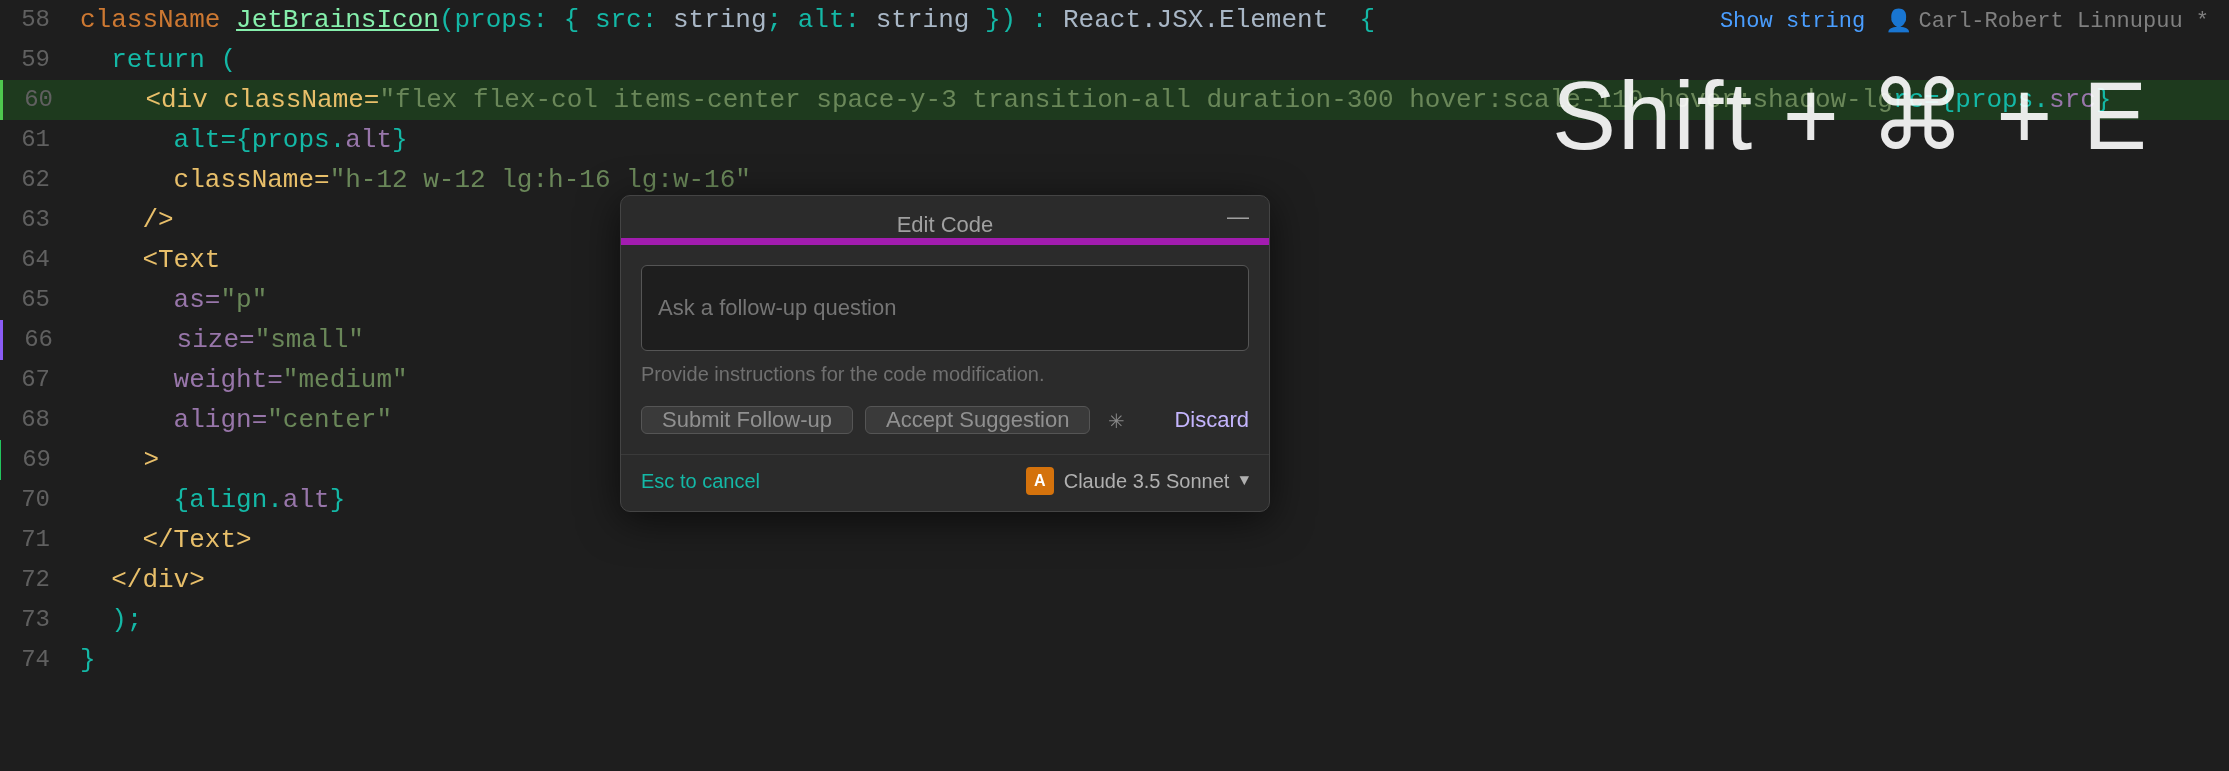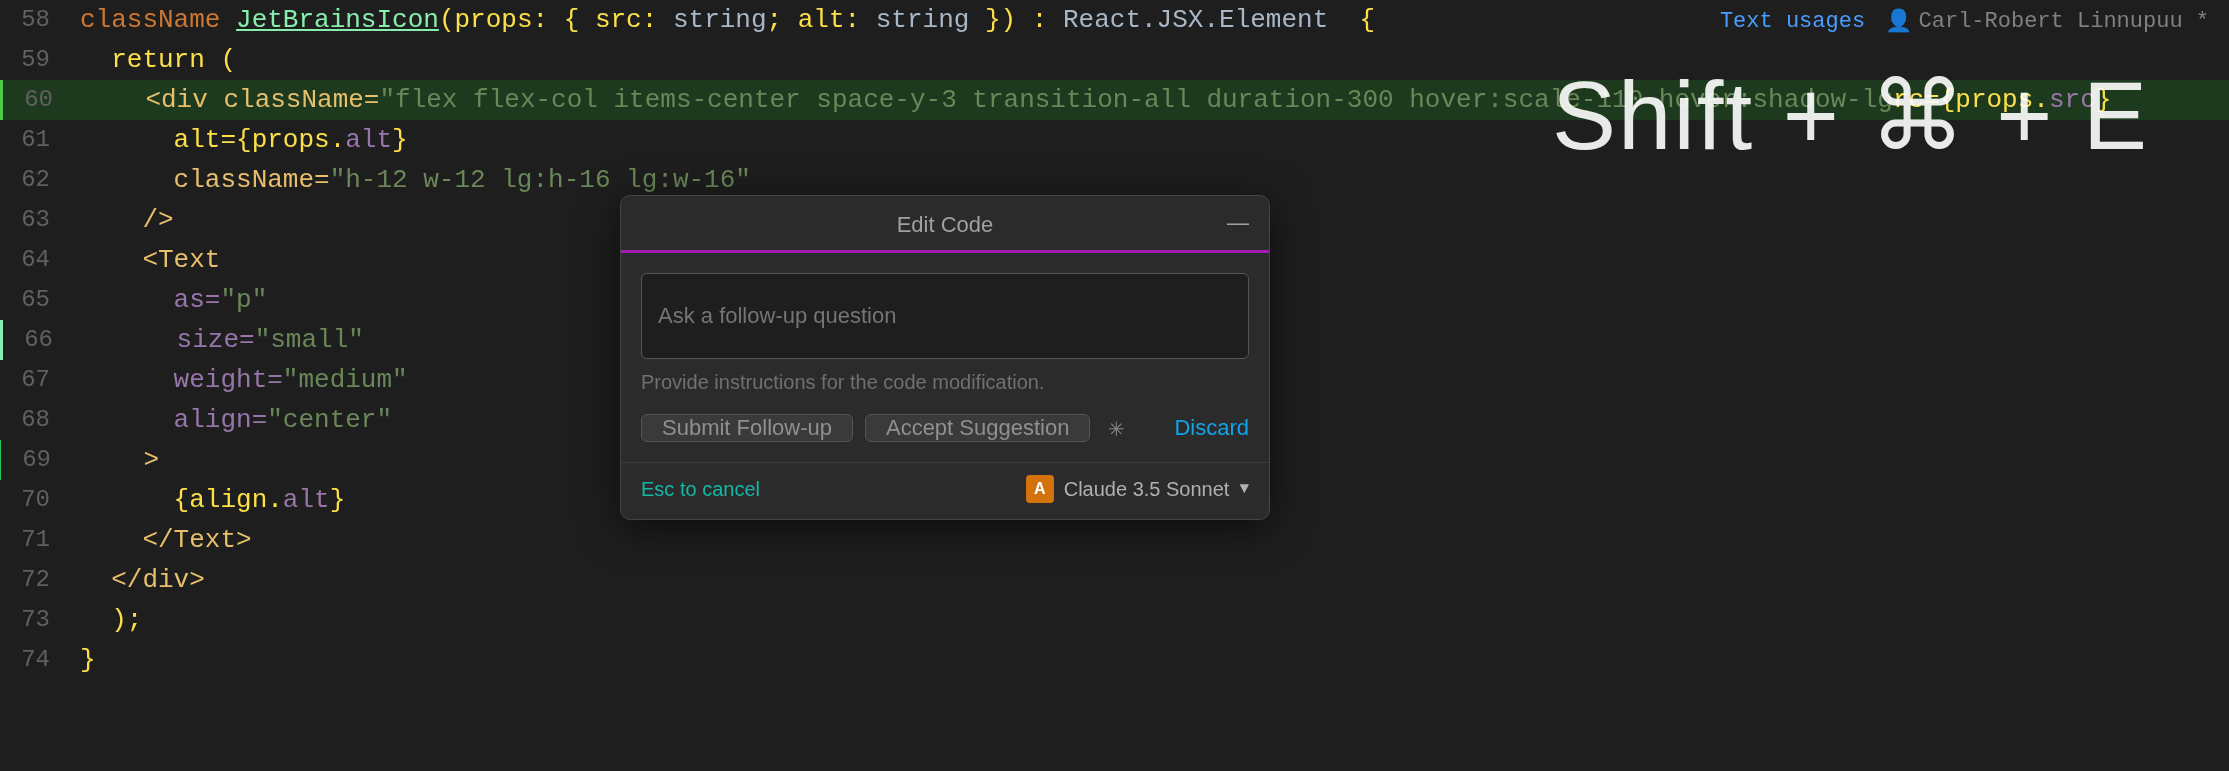--- a/index.html
+++ b/index.html
@@ -47,33 +47,33 @@
       white-space: pre;
       padding-left: 10px;
     }
 
     .line-60 {
       background-color: #1e3a1e;
       border-left: 3px solid #4ec94e;
     }
 
     .line-66 {
-      border-left: 3px solid #86efac;
+      border-left: 3px solid #8b5cf6;
     }
 
     .line-69 {
       border-left: 1px solid #22c55e;
     }
 
     
     .kw { color: #cc7832; } 
     .fn { color: #86efac; text-decoration: underline; } 
     .type { color: #a9b7c6; } 
     .str { color: #6a8759; } 
-    .plain { color: #fde047; }
+    .plain { color: #14b8a6; }
     .tag { color: #e8bf6a; } 
     .attr { color: #9876aa; } 
     .attr-str { color: #6a8759; }
     .prop { color: #9876aa; }
 
     
     .info-bar {
       position: absolute;
       top: 0;
       right: 0;
@@ -130,23 +130,23 @@
       border-radius: 10px;
       border: 1px solid #444;
       box-shadow: 0 8px 40px rgba(0,0,0,0.6);
       pointer-events: all;
     }
 
     .modal-header {
       display: flex;
       align-items: center;
       justify-content: center;
-      padding: 16px 20px 12px;
+      padding: 16px 20px 0;
       position: relative;
-      border-bottom: 3px solid #a21caf;
+      border-bottom: 7px solid #a21caf;
     }
 
     .modal-title {
       color: #a0a0a0;
       font-family: -apple-system, BlinkMacSystemFont, 'Segoe UI', sans-serif;
       font-size: 22px;
       font-weight: 500;
     }
 
     .modal-close {
@@ -209,21 +209,21 @@
       display: inline-flex;
       align-items: center;
       justify-content: center;
       color: #808080;
       font-size: 24px;
     }
 
     .btn-discard {
       background: none;
       border: none;
-      color: #0ea5e9;
+      color: #c4b5fd;
       font-family: -apple-system, BlinkMacSystemFont, 'Segoe UI', sans-serif;
       font-size: 22px;
       cursor: pointer;
       margin-left: auto;
     }
 
     .modal-footer {
       display: flex;
       align-items: center;
       justify-content: space-between;
@@ -350,21 +350,21 @@
         <span class="line-number">73</span>
         <span class="line-content"><span class="plain">  );</span></span>
       </div>
       <div class="code-line ">
         <span class="line-number">74</span>
         <span class="line-content"><span class="plain">}</span></span>
       </div>
     </div>
 
   <div class="info-bar">
-    <span class="show-usages">Text usages</span>
+    <span class="show-usages">Show string</span>
     <span class="author">
       <span>👤</span>
       <span>Carl-Robert Linnupuu *</span>
     </span>
   </div>
 
   <div class="shortcut-overlay">
     <span>Shift + ⌘ + E</span>
   </div>
 </div>

